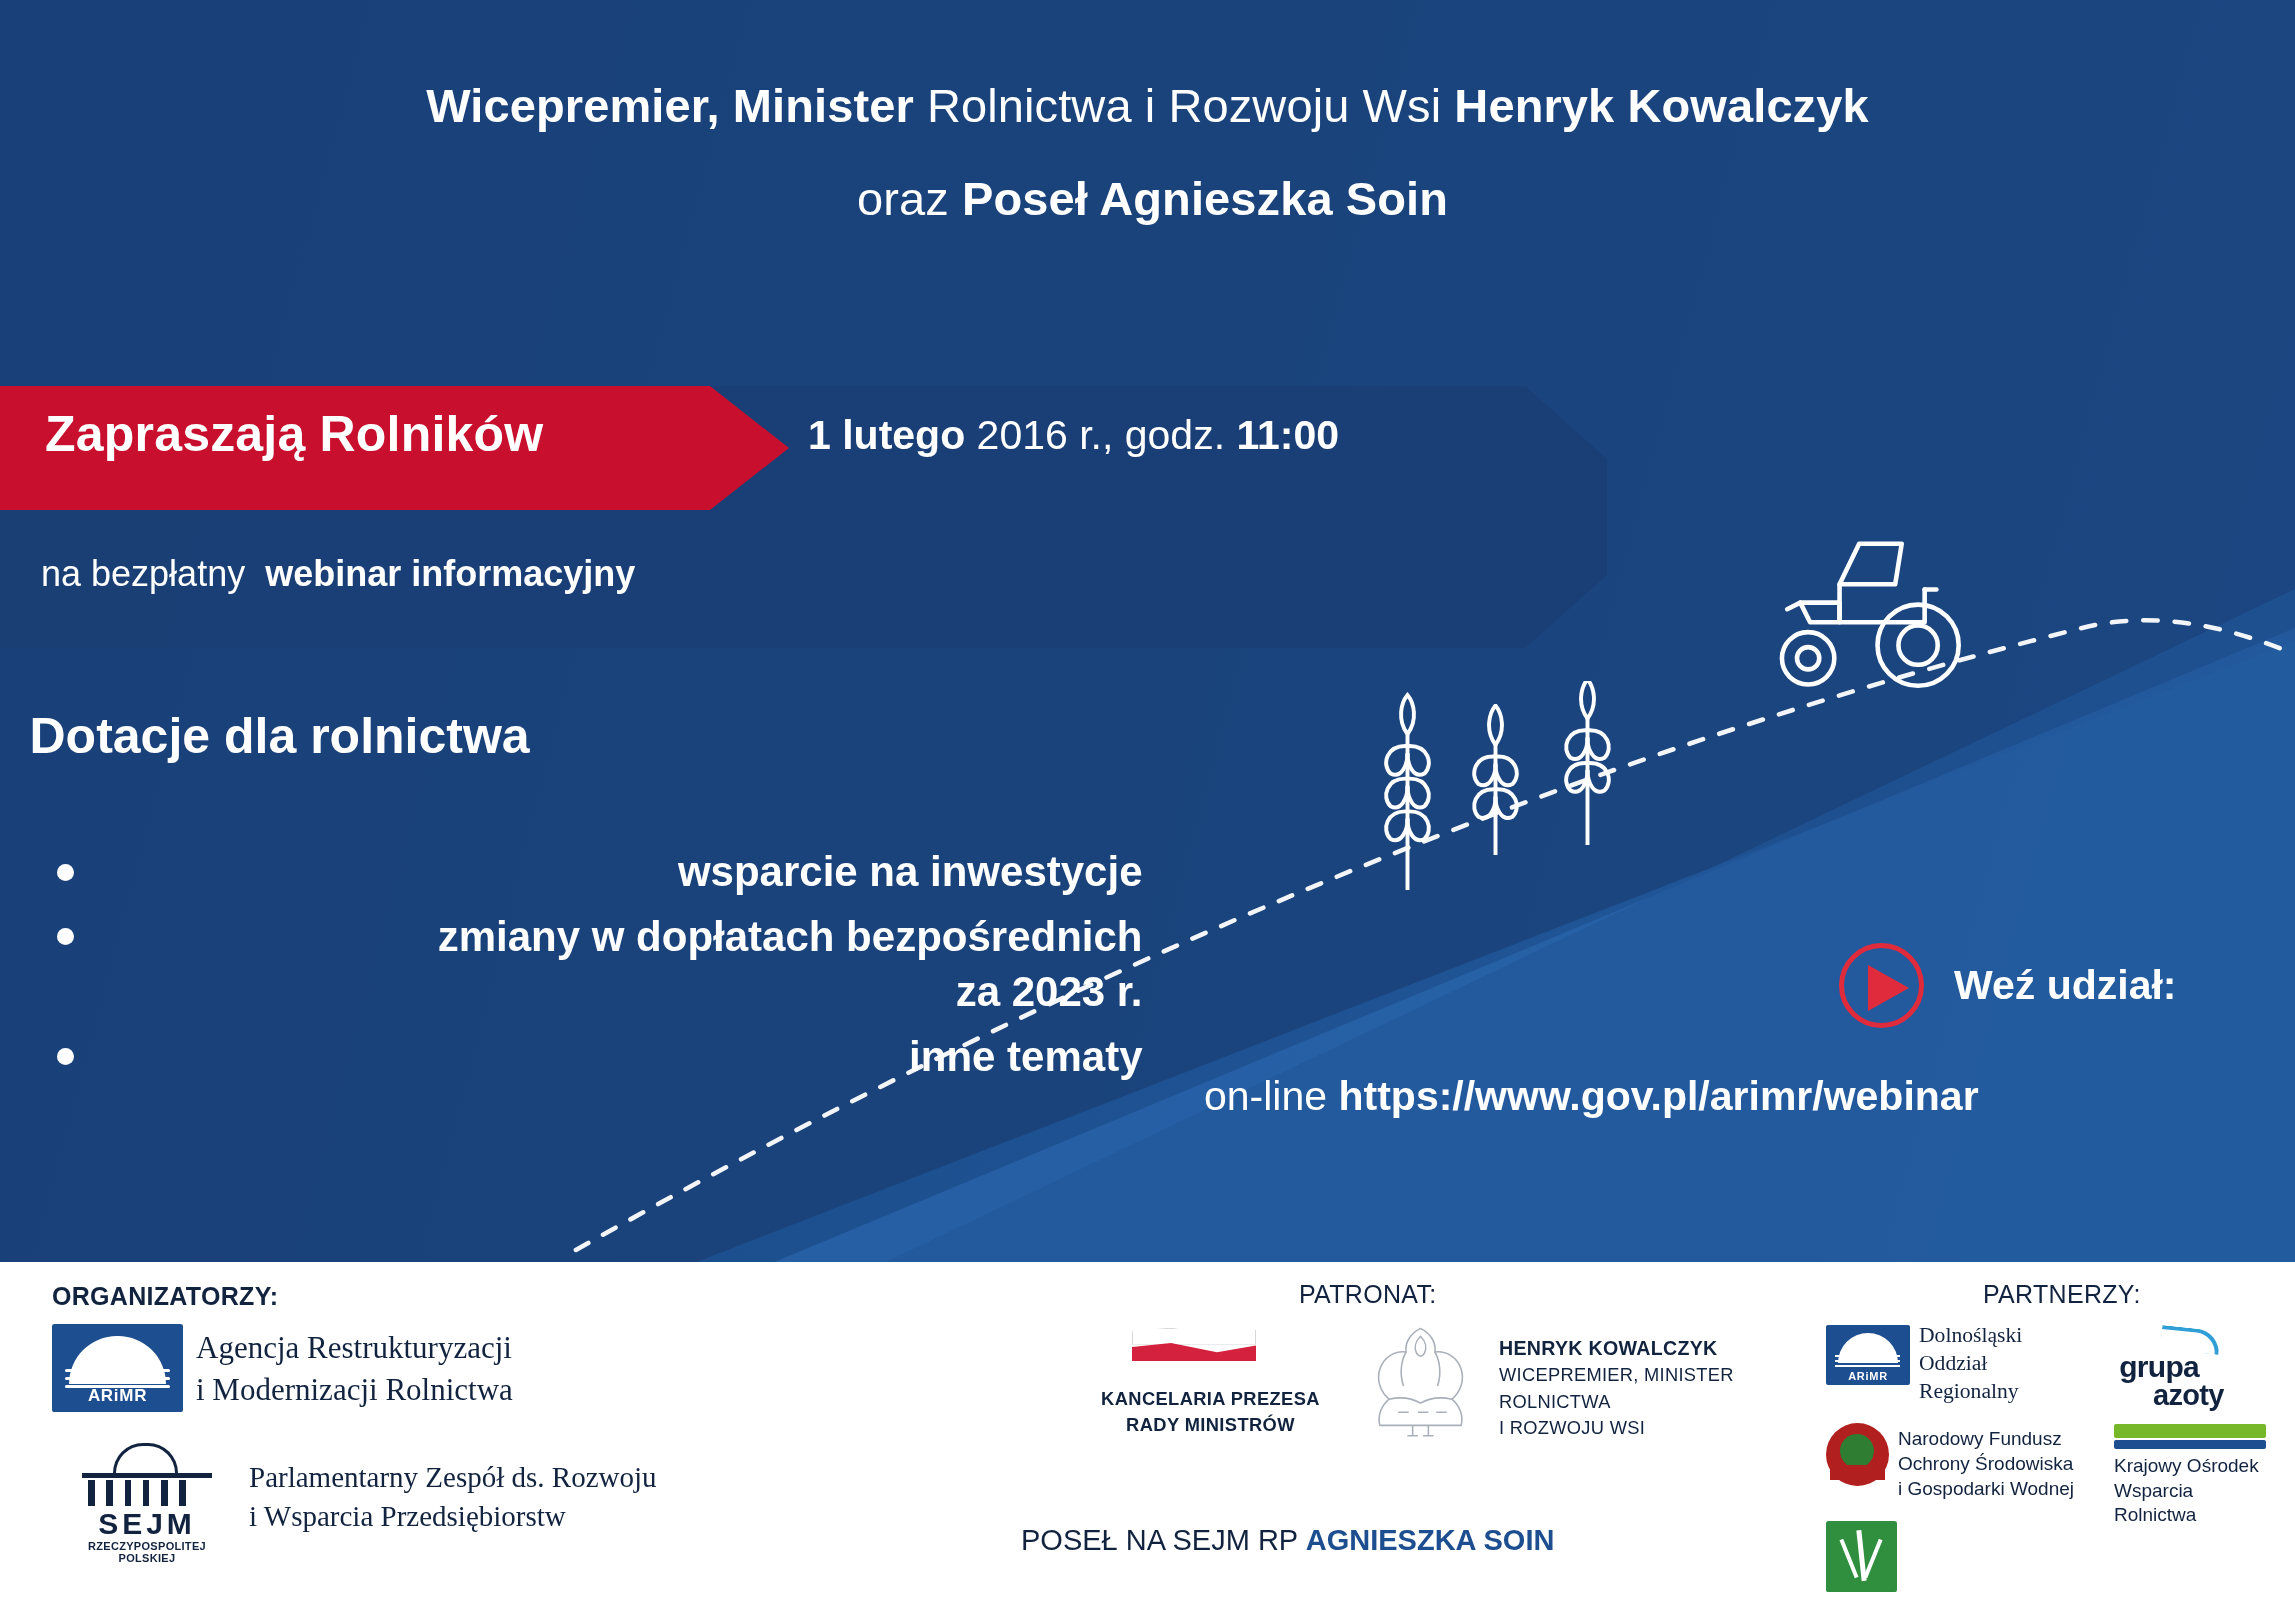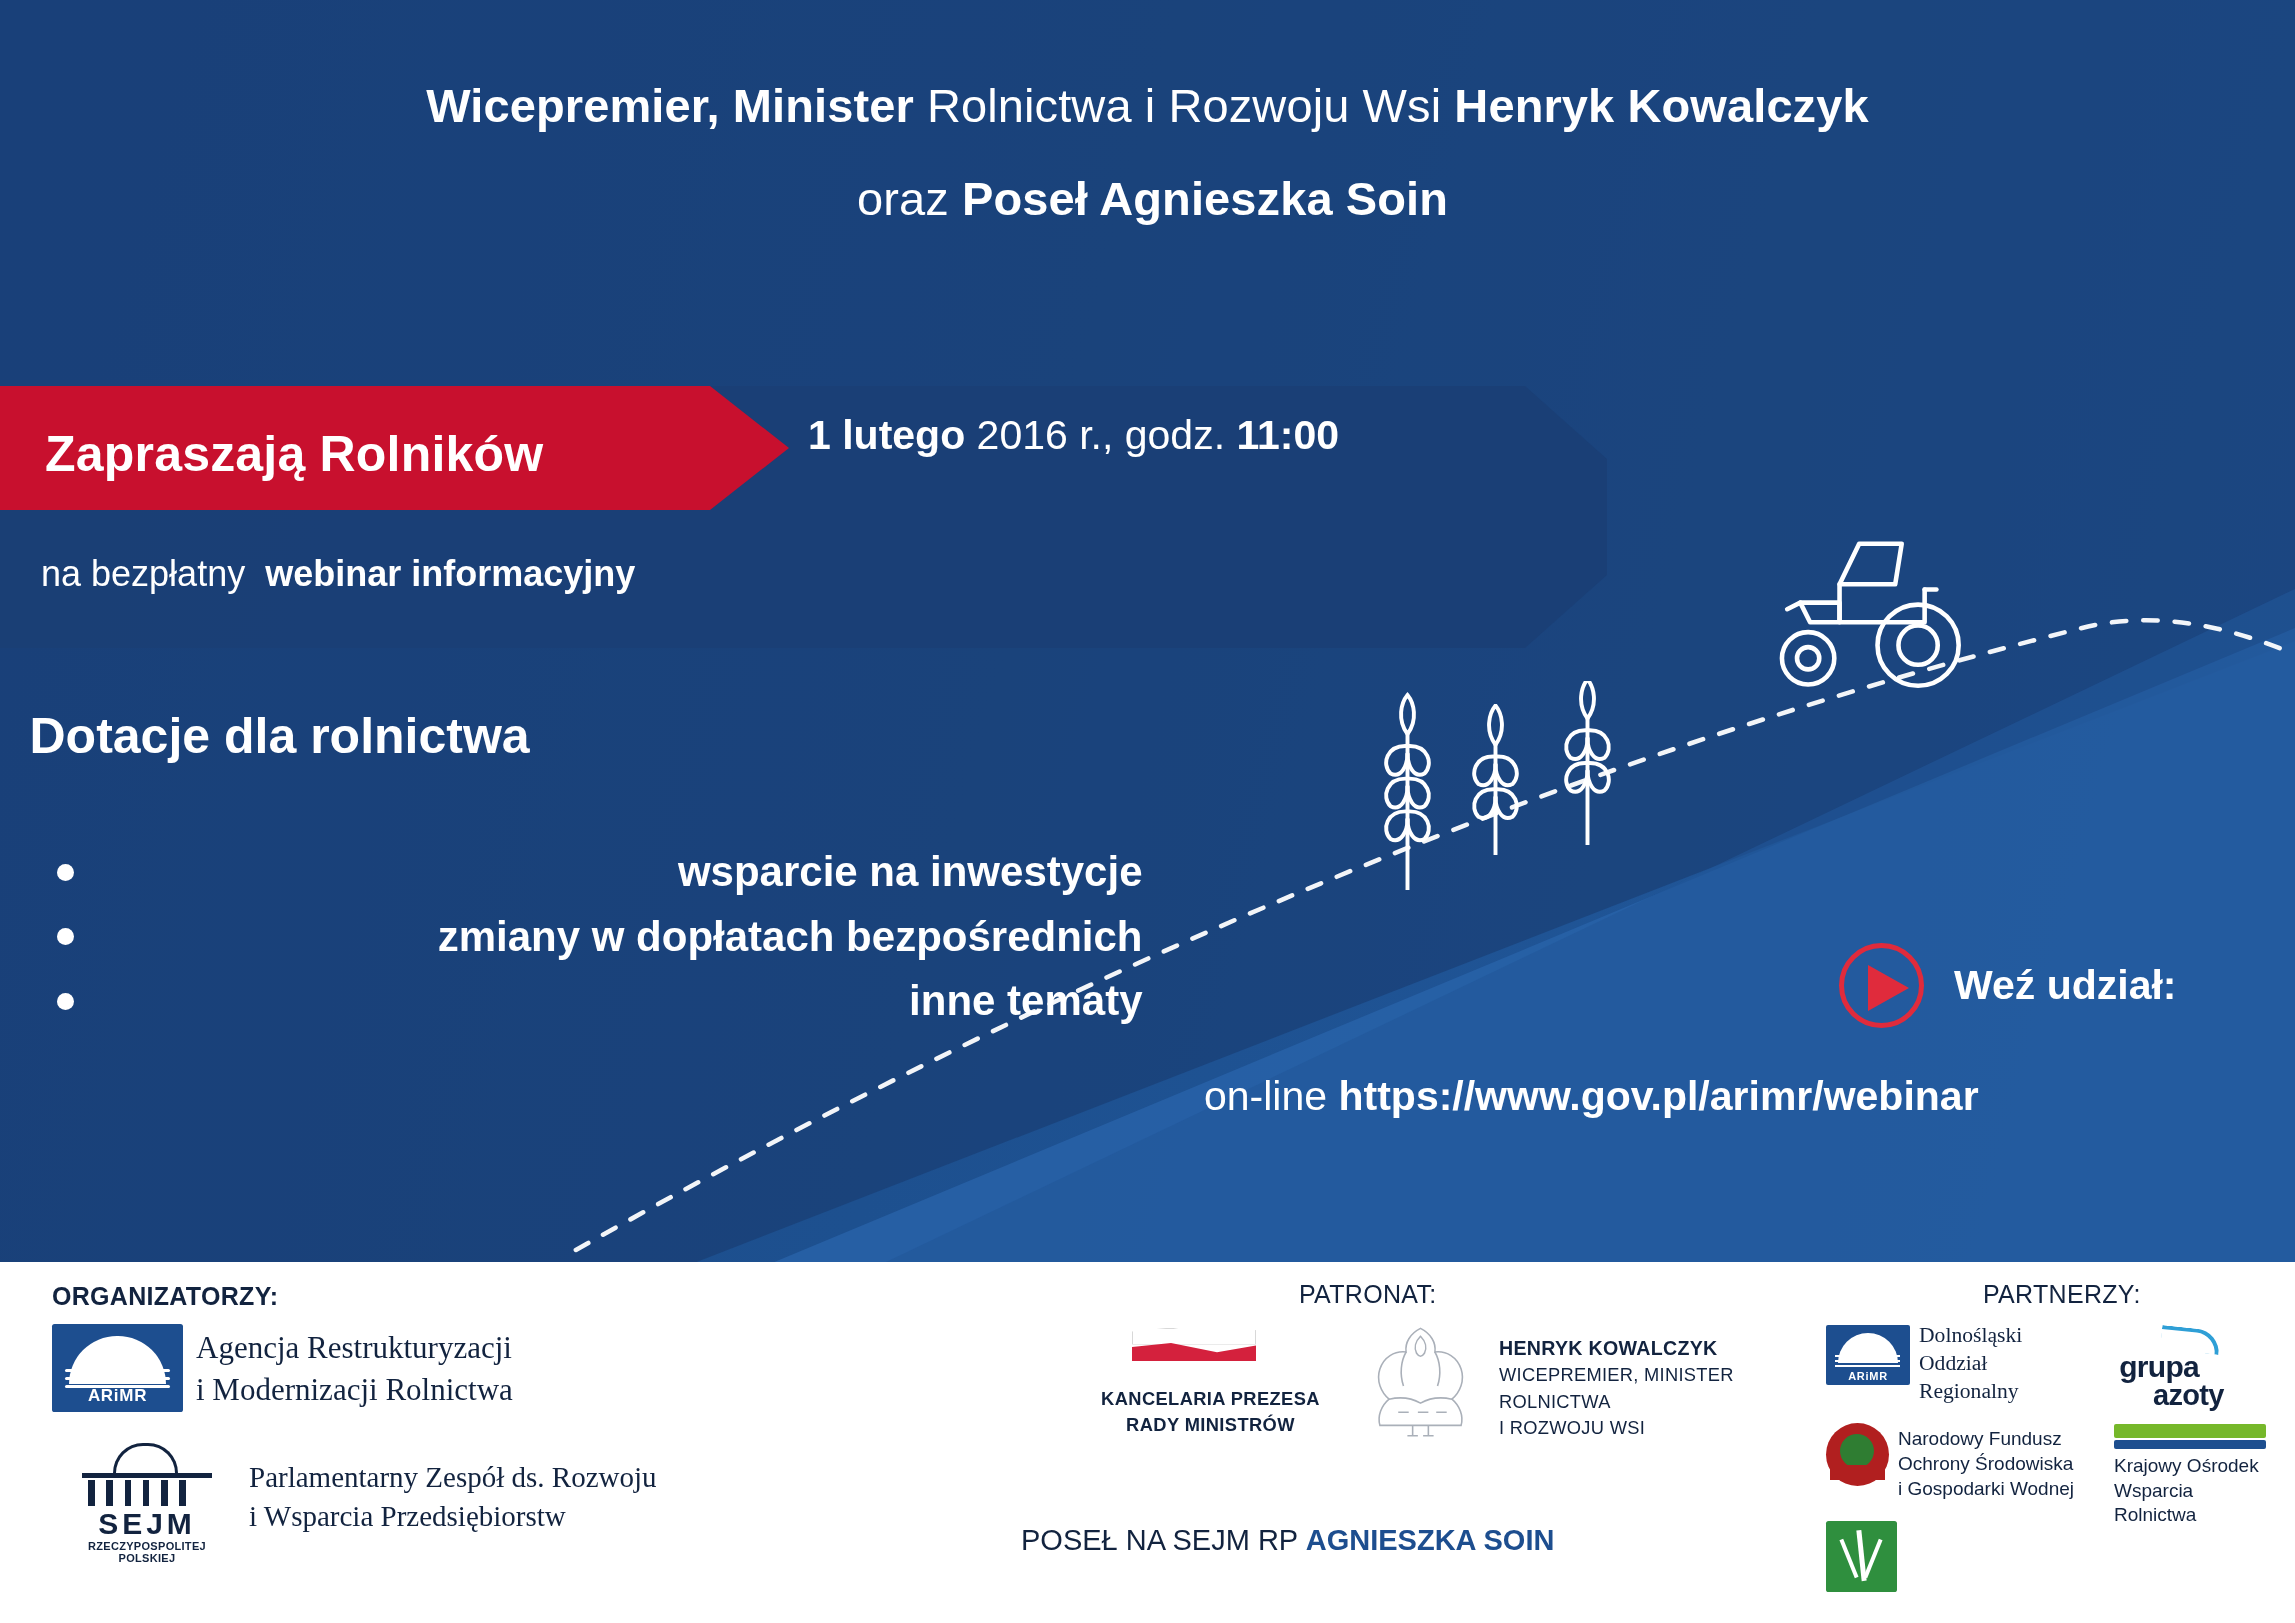--- a/index.html
+++ b/index.html
@@ -60,21 +60,21 @@
     clip-path: polygon(0 0, 1525px 0, 1607px 73px, 1607px 189px, 1525px 262px, 0 262px);
     opacity: .92;
   }
   .ribbon-red {
     position: absolute; left: 0; top: 386px; width: 789px; height: 124px;
     background: #c8102e;
     clip-path: polygon(0 0, 710px 0, 789px 62px, 710px 124px, 0 124px);
   }
   .ribbon-red-label {
     position: absolute; left: 45px; top: 405px;
-    font-size: 50px; font-weight: bold; color: #ffffff; letter-spacing: 0.2px; margin-top: 20px;
+    font-size: 50px; font-weight: bold; color: #ffffff; letter-spacing: 0.2px;
   }
   .ribbon-date {
     position: absolute; left: 808px; top: 412px;
     font-size: 41px; color: #ffffff; white-space: nowrap;
   }
   .ribbon-date .b { font-weight: bold; }
   .ribbon-webinar {
     position: absolute; left: 41px; top: 553px;
     font-size: 36px; color: #ffffff; white-space: nowrap;
   }
@@ -381,20 +381,21 @@
 
   <div class="section-title">Dotacje dla rolnictwa</div>
   <ul class="bullets">
     <li>
       <span class="dot"></span>
       <span class="cont">wsparcie na inwestycje</span>
     </li>
     <li>
       <span class="dot"></span>
       <span class="cont">zmiany w dopłatach bezpośrednich</span>
+      <span class="cont">za 2023 r.</span>
     </li>
     <li>
       <span class="dot"></span>
       <span class="cont">inne tematy</span>
     </li>
   </ul>
 
   <div class="play-circle"></div>
   <div class="play-tri"></div>
   <div class="join-label">Weź udział:</div>

